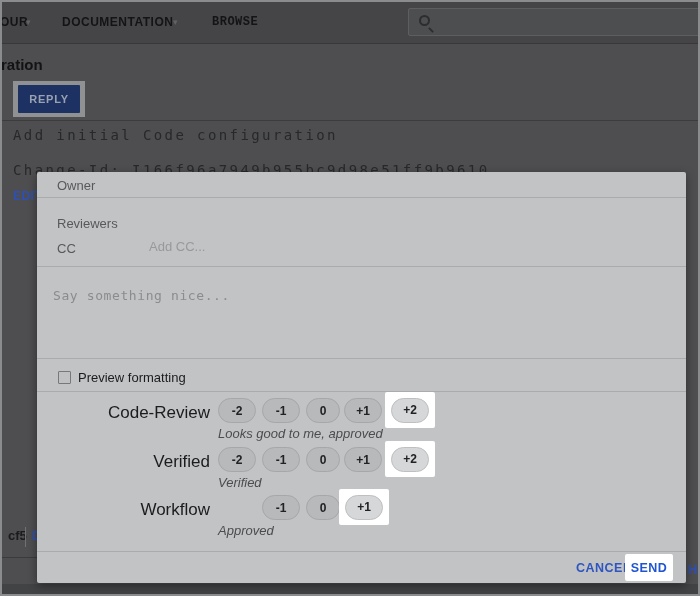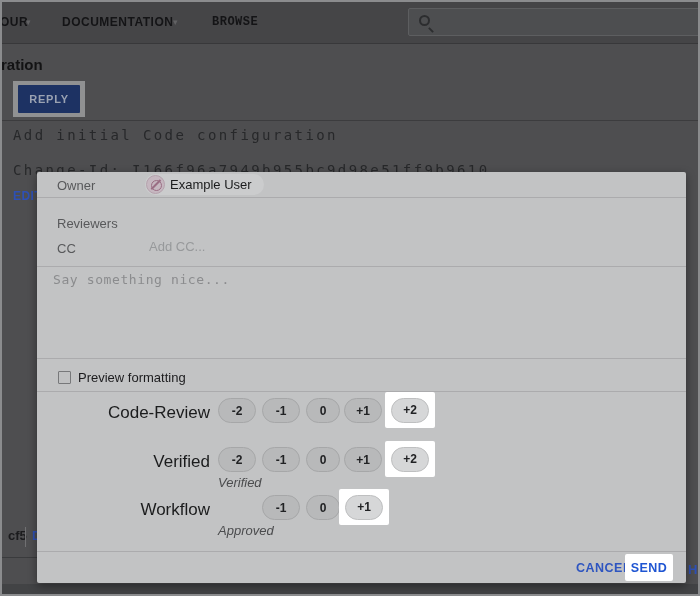--- a/index.html
+++ b/index.html
@@ -41,21 +41,21 @@
   .mdiv{position:absolute;left:0;width:649px;height:1px;background:#ababad;}
   .flabel{position:absolute;left:20px;font-size:13px;color:#58595b;}
   .chip{position:absolute;left:108px;top:2px;height:21px;background:#cbcccd;border-radius:11px;display:flex;align-items:center;padding:0 12px 0 1px;}
   .avatar{width:19px;height:19px;border-radius:50%;background:#c6b7c0;border:1px solid #b5a2ad;position:relative;margin-right:5px;}
   .avatar::before{content:"";position:absolute;left:4px;top:4px;width:9px;height:9px;border:1.5px solid #9a6e84;border-radius:50%;}
   .avatar::after{content:"";position:absolute;left:8px;top:2px;width:1.5px;height:13px;background:#9a6e84;box-shadow:-4px -6px 0 6px transparent;transform:rotate(45deg);}
   .chip-name{font-size:13px;color:#1b1c1d;}
   .ph-input{position:absolute;left:110px;width:300px;background:transparent;border:none;outline:none;
     font-size:13px;color:#1b1c1d;font-family:"Liberation Sans",sans-serif;}
   .ph-input::placeholder{color:#97999b;opacity:1;}
-  .msg-area{position:absolute;left:14px;top:98px;width:620px;height:82px;background:transparent;border:none;outline:none;resize:none;
+  .msg-area{position:absolute;left:14px;top:114px;width:620px;height:82px;background:transparent;border:none;outline:none;resize:none;
     font-family:"DejaVu Sans Mono",monospace;font-size:13px;letter-spacing:.6px;color:#3a3b3d;}
   .msg-area::placeholder{color:#8b8c8e;opacity:1;}
   .checkbox{position:absolute;left:21px;top:199px;width:13px;height:13px;border:1.5px solid #77787a;background:#c0c1c2;border-radius:1px;}
   .preview-label{position:absolute;left:41px;top:198px;font-size:13px;color:#1c1c1e;text-align:right;}
 
   .score-label{position:absolute;left:0;width:173px;text-align:right;font-size:17px;color:#1b1c1d;}
   .pill{position:absolute;width:38px;height:25px;border-radius:13px;background:#b8b9ba;border:1px solid #a6a7a8;
     font-family:"Liberation Sans",sans-serif;font-size:12px;font-weight:bold;color:#212224;text-align:center;line-height:22px;padding:0;}
   .pill.narrow{width:34px;}
   .hlbox{position:absolute;width:50px;height:36px;background:#ffffff;border-radius:2px;display:flex;align-items:center;justify-content:center;}
@@ -102,24 +102,20 @@
   <span class="sha">cf5</span>
   <div class="vdiv"></div>
   <span class="d-link">D</span>
   <div class="hdiv" style="left:0;top:557px;width:37px;background:#3a3b3d;"></div>
   <span class="ho-link">HO</span>
   <div class="bottom-band"></div>
 
   <div class="dialog">
 
     <span class="flabel" style="top:6px;">Owner</span>
-    <div class="chip">
-      <span class="avatar"></span>
-      <span class="chip-name">Example User</span>
-    </div>
 
     <div class="mdiv" style="top:25px;"></div>
 
     <span class="flabel" style="top:44px;">Reviewers</span>
     <span class="flabel" style="top:69px;">CC</span>
     <input class="ph-input" style="top: 66px;" placeholder="Add CC...">
 
     <div class="mdiv" style="top:94px;"></div>
 
     <textarea class="msg-area" placeholder="Say something nice..." style=""></textarea>
@@ -132,20 +128,21 @@
     <div class="mdiv" style="top:219px;"></div>
 
     <span class="score-label" style="top:231px;">Code-Review</span>
     <button class="pill" style="left:181px;top:226px;">-2</button>
     <button class="pill" style="left:225px;top:226px;">-1</button>
     <button class="pill narrow" style="left:269px;top:226px;">0</button>
     <button class="pill" style="left:307px;top:226px;">+1</button>
     <div class="hlbox" style="left:348px;top:220px;">
       <button class="pill">+2</button>
     </div>
+    <span class="score-desc" style="top:254px;">Looks good to me, approved</span>
 
     <span class="score-label" style="top:280px;">Verified</span>
     <button class="pill" style="left:181px;top:275px;">-2</button>
     <button class="pill" style="left:225px;top:275px;">-1</button>
     <button class="pill narrow" style="left:269px;top:275px;">0</button>
     <button class="pill" style="left:307px;top:275px;">+1</button>
     <div class="hlbox" style="left:348px;top:269px;">
       <button class="pill">+2</button>
     </div>
     <span class="score-desc" style="top:303px;">Verified</span>

